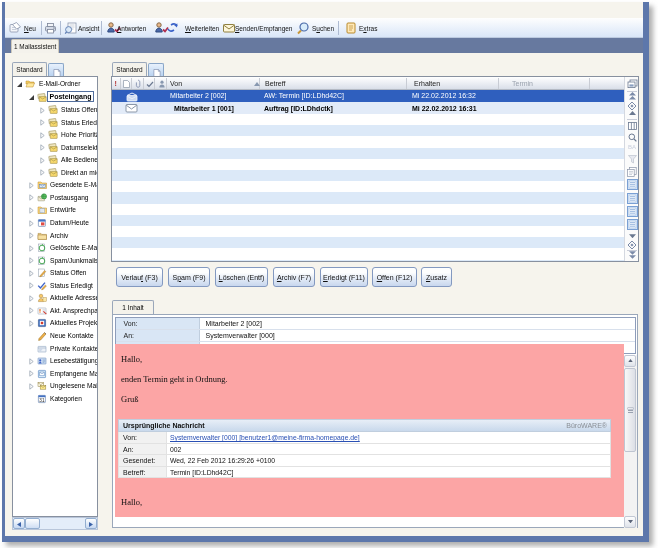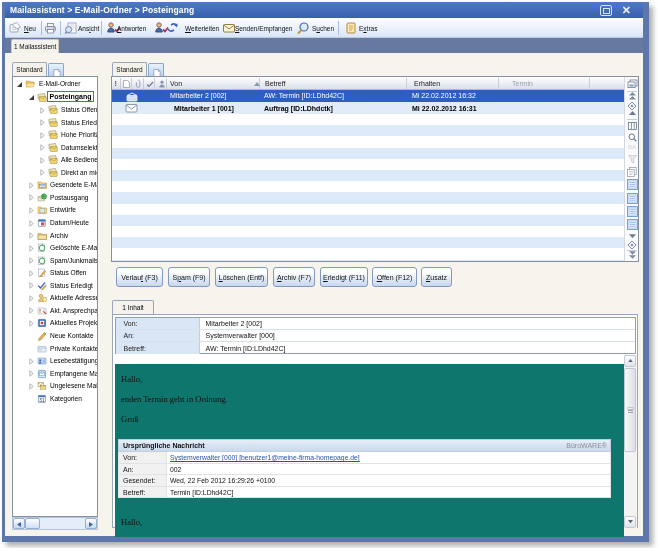--- a/index.html
+++ b/index.html
@@ -62,43 +62,40 @@
   border:1px solid #8399c0; border-radius:3px; font-size:7px; color:#111; text-align:center; }
 .abtn span { display:inline-block; margin-top:5.5px; white-space:nowrap; }
 
 #btab { position:absolute; left:112px; top:300px; width:42px; height:14px; background:#f4f2eb; border:1px solid #9aa7ba; border-bottom:none; border-radius:2px 2px 0 0; font-size:6.5px; line-height:14px; text-align:center; }
 #bpanel { position:absolute; left:112px; top:314px; width:526px; height:214px; background:#fff; border:1px solid #9aa7ba; }
 #fields { position:absolute; left:1.5px; top:1.5px; width:521px; height:37px; border:1px solid #8e9dba; background:#fff; }
 .frow { position:absolute; left:0; width:519px; height:12.3px; border-bottom:1px solid #d8e0ec; }
 .flab { position:absolute; left:0; top:0; width:84px; height:100%; background:#d9e6f5; border-right:1px solid #c0cede; font-size:7px; padding:2.5px 0 0 8px; color:#222; }
 .fval { position:absolute; left:90px; top:2.5px; font-size:7px; color:#111; white-space:nowrap; }
 
-#bodyarea { position:absolute; left:2px; top:49px; width:509px; height:173px; background:#0f766e; font-family:"Liberation Serif",serif; font-size:8.5px; color:#111; overflow:hidden; }
+#bodyarea { position:absolute; left:2px; top:29px; width:509px; height:173px; background:#fca5a5; font-family:"Liberation Serif",serif; font-size:8.5px; color:#111; overflow:hidden; }
 .bline { position:absolute; left:6px; white-space:nowrap; }
 
 #quote { position:absolute; left:3px; top:75px; width:493px; font-family:"Liberation Sans",sans-serif; }
 #qhead { position:absolute; left:0; top:0; width:493px; height:13px; background:linear-gradient(#e7eef7,#c9d9ec); border:1px solid #c0cede;
   font-size:7px; font-weight:bold; line-height:12px; padding-left:4px; }
 #qware { position:absolute; right:3px; top:0; font-weight:normal; color:#8a8f96; }
 .qrow { position:absolute; left:0; width:493px; height:11.5px; border-bottom:1px solid #e2e2e2; border-left:1px solid #e2e2e2; border-right:1px solid #e2e2e2; background:#fff; font-size:7px; }
 .qlab { position:absolute; left:0; top:0; width:48px; height:100%; background:#f1f1f1; border-right:1px solid #e2e2e2; padding:2px 0 0 4px; }
 .qval { position:absolute; left:51px; top:2.2px; white-space:nowrap; font-size:6.8px; }
 a.lnk { color:#2a50b4; text-decoration:underline; }
 
 #vsb { position:absolute; left:511px; top:39.5px; width:13px; height:173px; background:#f3f3f3; }
 .vbtn { position:absolute; left:0px; width:12px; height:12px; background:linear-gradient(#fdfdfd,#dfe3ea); border:1px solid #c2c8d4; border-radius:2px; }
 .vbtn svg { display:block; margin:3.5px auto 0; }
 #vthumb { position:absolute; left:0px; top:13px; width:12px; height:84px; background:linear-gradient(90deg,#f8f8f8,#dcdfe6); border:1px solid #bfc5d1; border-radius:2px; }
 #vthumb::after { content:""; position:absolute; left:3px; top:39px; width:5px; height:1px; box-shadow:0 0 0 .5px #9aa2b0, 0 2px 0 0 #9aa2b0, 0 4px 0 0 #9aa2b0; }
 </style></head>
 <body>
 <div id="win">
-  <div id="title">Mailassistent &gt; E-Mail-Ordner &gt; Posteingang
-    <div id="btn-rest"></div><div id="btn-x">✕</div>
-  </div>
   <div id="toolbar">
     <svg class="tbico" style="left:4px;top:4px" width="13" height="12" viewBox="0 0 13 12">
         <rect x="1" y="2.5" width="8" height="7.5" rx="1" fill="#f4f6fa" stroke="#8a96ac" stroke-width=".8"></rect>
         <path d="M3.5 2.5 7.5.5l4 4.5-4 2z" fill="#fff" stroke="#8a96ac" stroke-width=".8"></path>
         <path d="M3 5.5h4M3 7.5h4" stroke="#aab4c4" stroke-width=".6"></path>
       </svg>
     <div class="tbtxt" style="left:19px"><u>N</u>eu</div>
     <div class="tbsep" style="left:36px"></div>
     <svg class="tbico" style="left:39px;top:4px" width="13" height="12" viewBox="0 0 13 12">
         <rect x="1.5" y="4.5" width="10" height="4.5" rx="1" fill="#d4dae6" stroke="#7a8498" stroke-width=".8"></rect>

